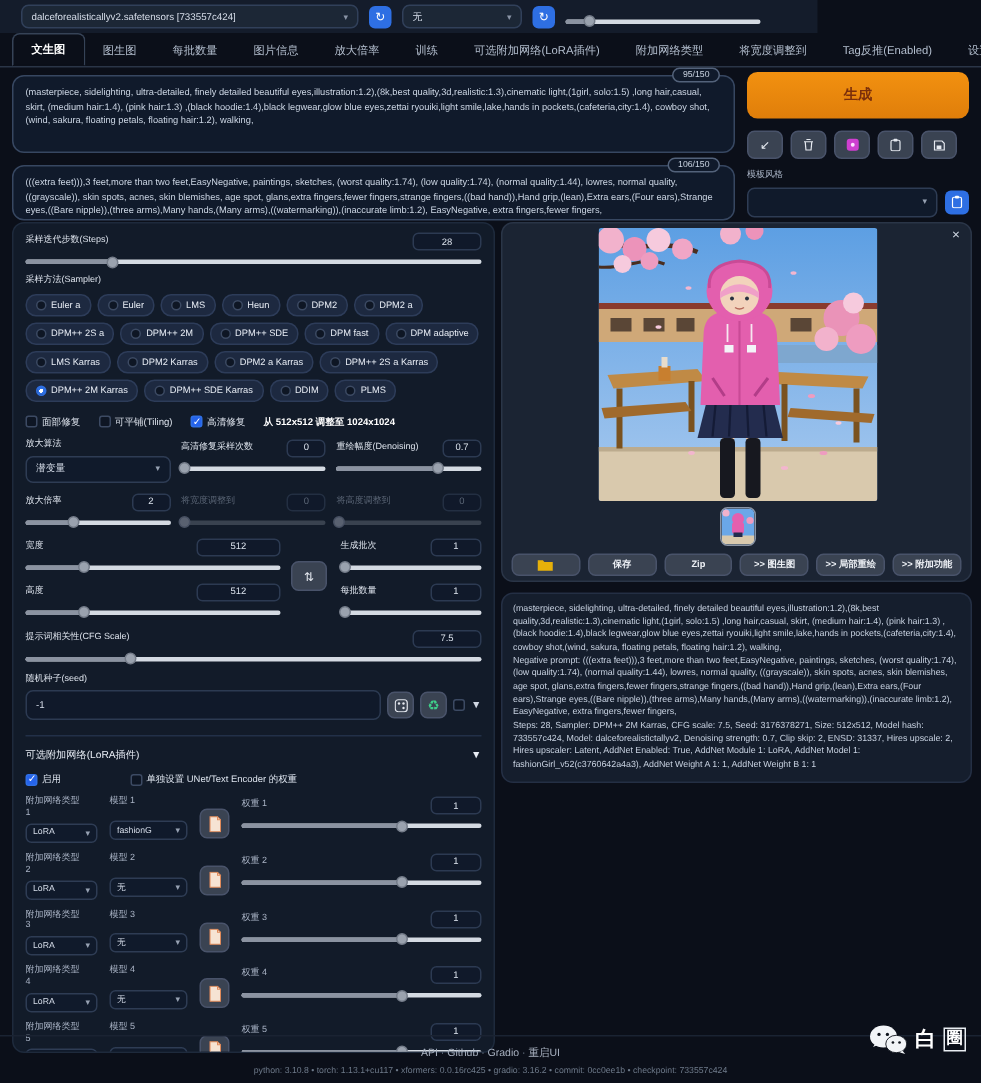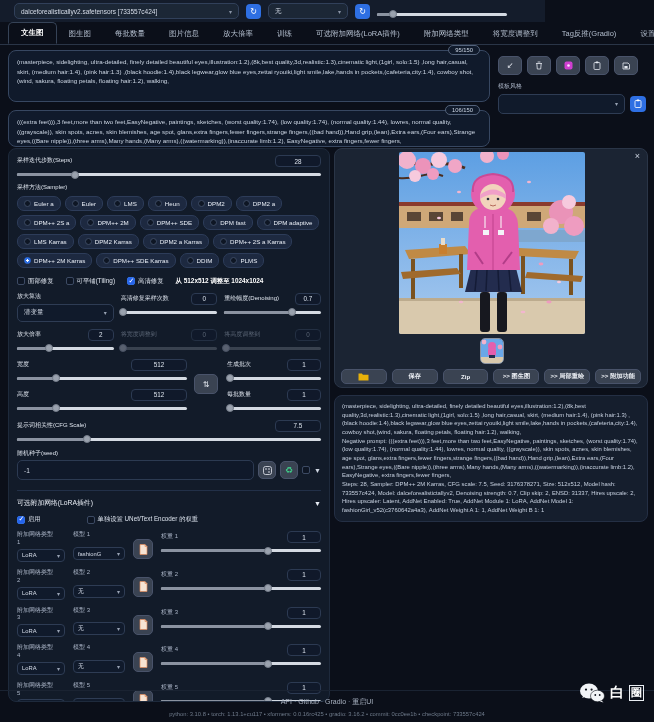--- a/index.html
+++ b/index.html
@@ -114,37 +114,38 @@
 <div class="tabs">
   <div class="tab sel">文生图</div>
   <div class="tab">图生图</div>
   <div class="tab">每批数量</div>
   <div class="tab">图片信息</div>
   <div class="tab">放大倍率</div>
   <div class="tab">训练</div>
   <div class="tab">可选附加网络(LoRA插件)</div>
   <div class="tab">附加网络类型</div>
   <div class="tab">将宽度调整到</div>
-  <div class="tab">Tag反推(Gradio)</div>
+  <div class="tab">Tag反推(Enabled)</div>
   <div class="tab">设置</div>
 
 </div>
 
 <div class="prompt-col">
   <div class="ta-wrap">
     <div class="ta" style="height:52px">(masterpiece, sidelighting, ultra-detailed, finely detailed beautiful eyes,illustration:1.2),(8k,best quality,3d,realistic:1.3),cinematic light,(1girl, solo:1.5) ,long hair,casual, skirt, (medium hair:1.4), (pink hair:1.3) ,(black hoodie:1.4),black legwear,glow blue eyes,zettai ryouiki,light smile,lake,hands in pockets,(cafeteria,city:1.4), cowboy shot,(wind, sakura, floating petals, floating hair:1.2), walking,</div>
     <div class="counter">95/150</div>
   </div>
   <div class="ta-wrap" style="margin-top:8px">
     <div class="ta" style="height:37px">(((extra feet))),3 feet,more than two feet,EasyNegative, paintings, sketches, (worst quality:1.74), (low quality:1.74), (normal quality:1.44), lowres, normal quality, ((grayscale)), skin spots, acnes, skin blemishes, age spot, glans,extra fingers,fewer fingers,strange fingers,((bad hand)),Hand grip,(lean),Extra ears,(Four ears),Strange eyes,((Bare nipple)),(three arms),Many hands,(Many arms),((watermarking)),(inaccurate limb:1.2), EasyNegative, extra fingers,fewer fingers,</div>
     <div class="counter">106/150</div>
   </div>
 </div>
 
 <div class="gen-col">
+  <div class="btn-gen">生成</div>
   <div class="util-row">
     <div class="ubtn">
         <span>↙</span>
       </div>
     <div class="ubtn">
       <svg width="8" height="9" viewBox="0 0 8 9">
           <path d="M1 2.5h6M2.6 1h2.8M1.8 2.5l.5 5.5h3.4l.5-5.5" stroke="#e5e9f0" stroke-width="0.8" fill="none"></path>
         </svg>
     </div>
     <div class="ubtn">

